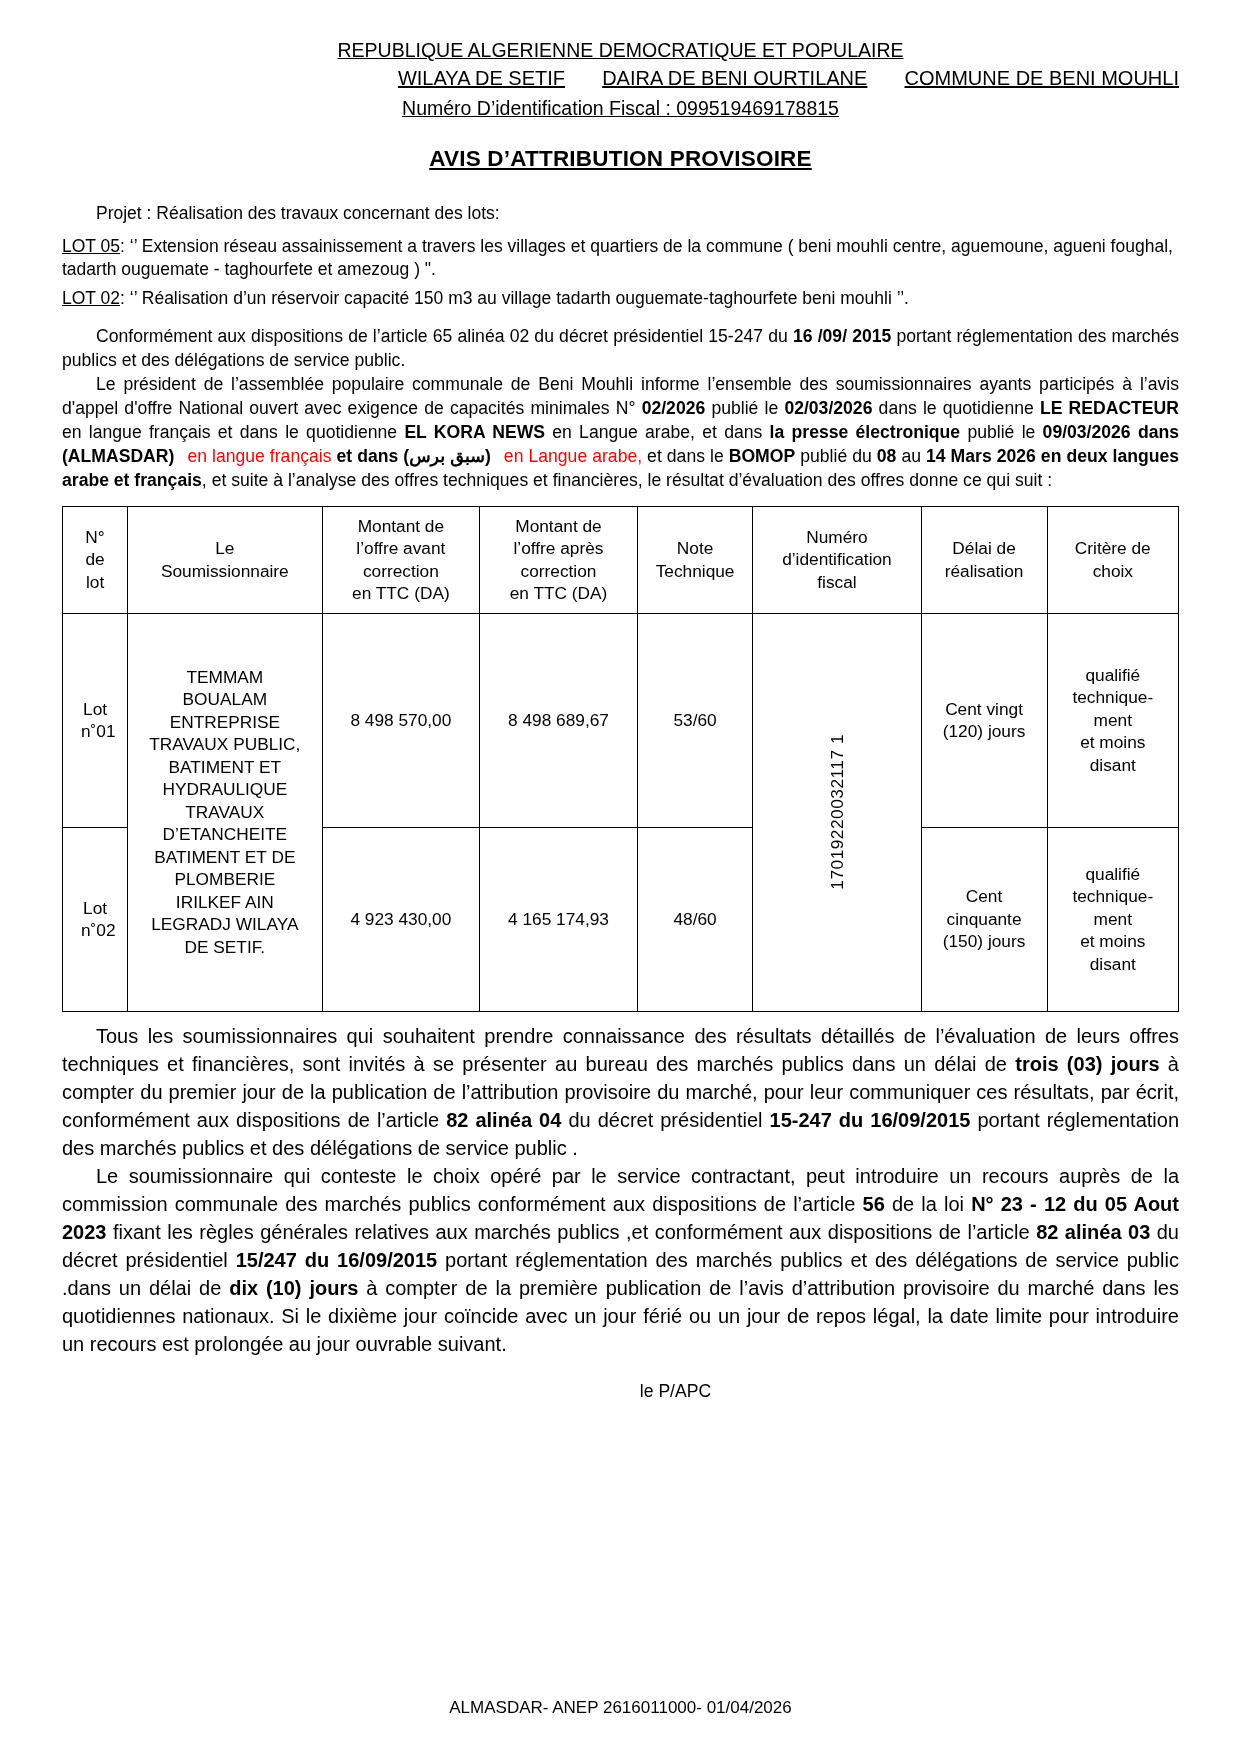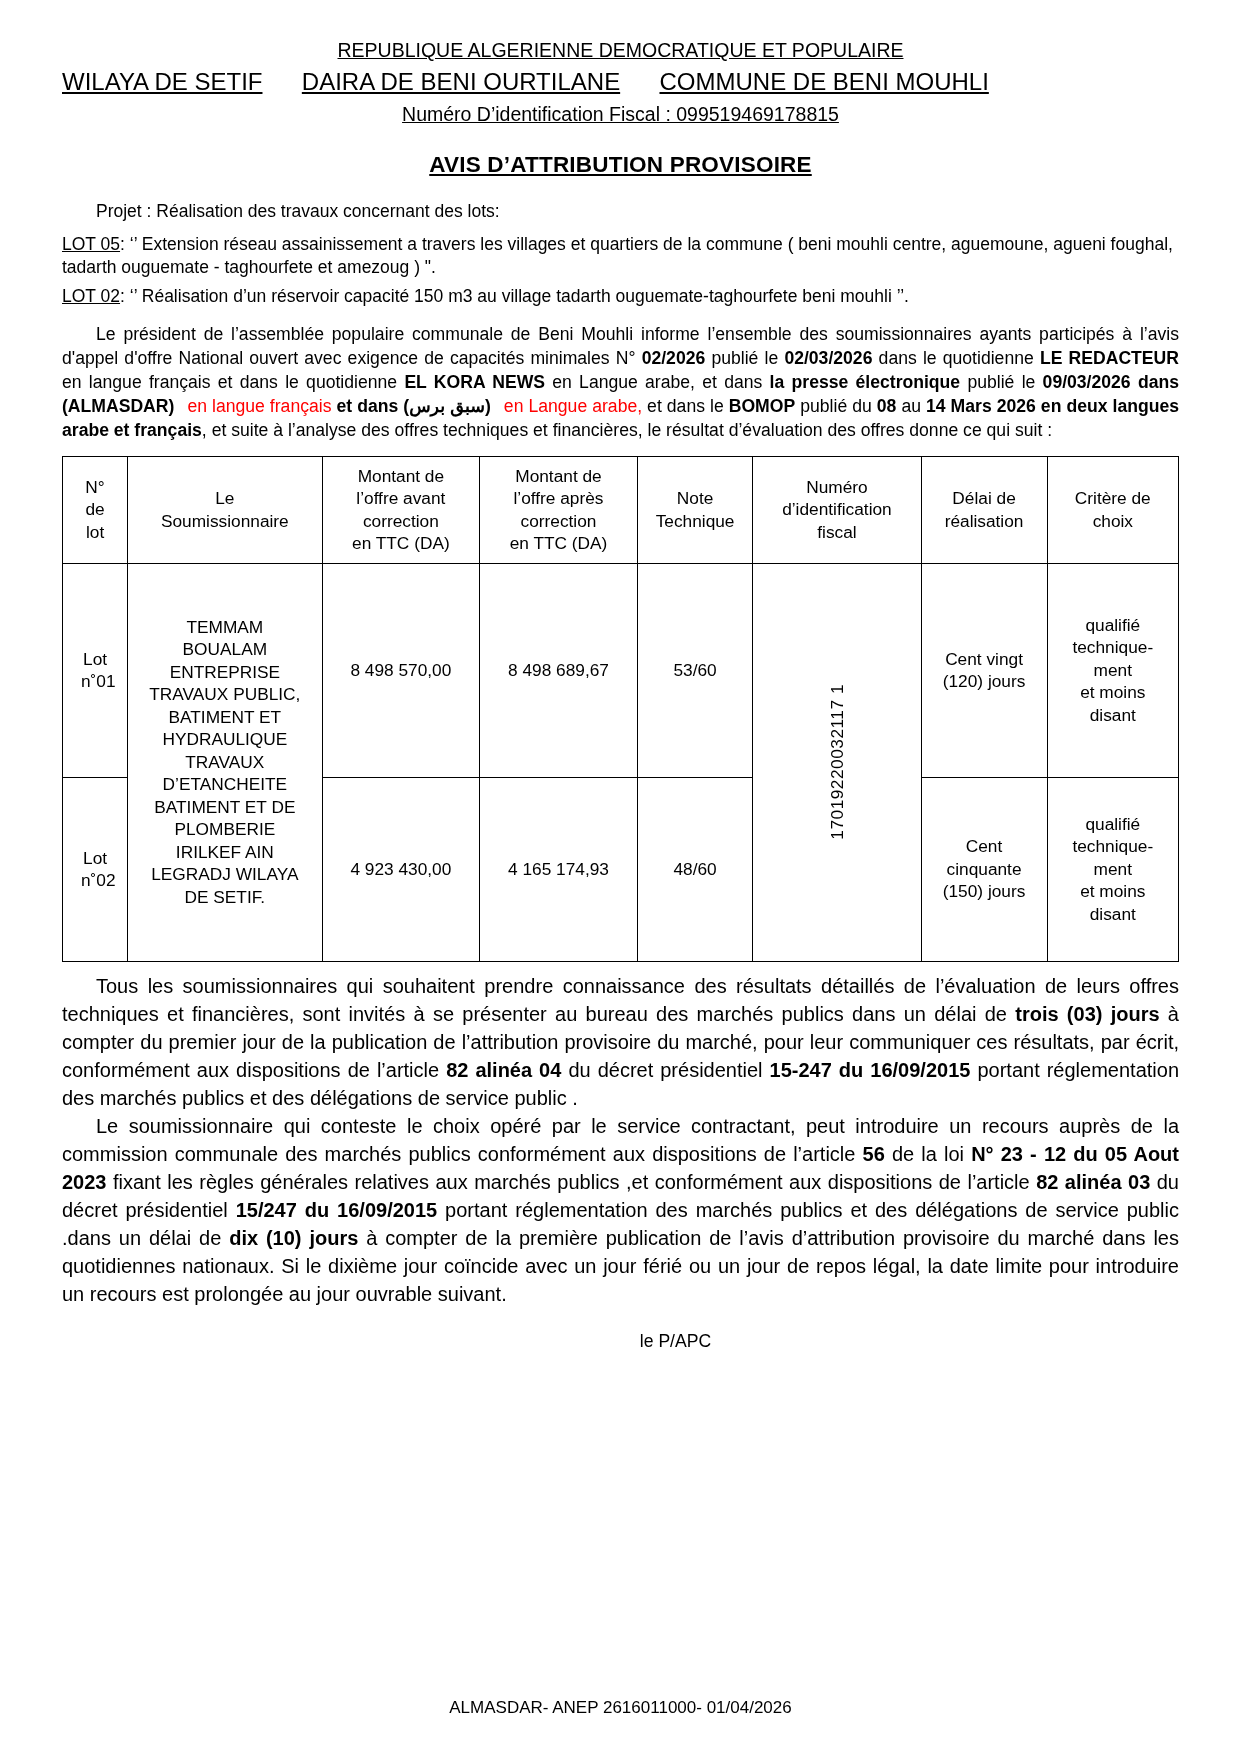--- a/index.html
+++ b/index.html
@@ -26,32 +26,32 @@
 
   
   .hdr {
     text-align: center;
     font-size: 19.5px;
     line-height: 1.46;
   }
   .hdr .u { text-decoration: underline; }
   .hdr-row2 {
     display: block;
-    text-align: left;
-    font-size: 24px;
+    text-align: right;
+    font-size: 20px;
   }
   .hdr-row2 span { text-decoration: underline; }
   .gap-sm { display: inline-block; width: 26px; }
 
   .doc-title {
     text-align: center;
     font-weight: bold;
     font-size: 22.5px;
     text-decoration: underline;
-    margin: 22px 0 20px 0;
+    margin: 22px 0 28px 0;
     letter-spacing: .2px;
   }
 
   
   p.para {
     margin: 0 0 0 0;
     text-align: justify;
     font-size: 17.6px;
     line-height: 1.36;
   }
@@ -153,20 +153,21 @@
 
   <div class="lot-wrap">
     <span class="ul">LOT 05</span><span>: ‘’ Extension réseau assainissement a travers les villages et quartiers de la commune  ( beni mouhli centre, aguemoune, agueni foughal, tadarth ouguemate - taghourfete et amezoug ) ".</span>
   </div>
   <div class="lot-wrap">
     <span class="ul">LOT 02</span><span>: ‘’ Réalisation d’un réservoir capacité 150 m3 au village tadarth ouguemate-taghourfete  beni mouhli  ’’.</span>
   </div>
 
   <div class="block-gap"></div>
 
+  <p class="para indent"><span>Conformément aux dispositions de l’article 65  alinéa 02 du décret présidentiel  15-247 du </span><span class="b">16 /09/ 2015</span><span> portant réglementation des marchés publics et des délégations de service public.</span></p>
 
   <p class="para indent"><span>Le président de l’assemblée populaire communale de Beni Mouhli informe l’ensemble des soumissionnaires ayants participés à l’avis d'appel d'offre National ouvert avec exigence de capacités minimales  N° </span><span class="b">02/2026</span><span> publié le </span><span class="b">02/03/2026</span><span> dans le quotidienne </span><span class="b">LE REDACTEUR</span><span> en langue français et dans le quotidienne </span><span class="b">EL KORA NEWS</span><span> en Langue arabe, et dans </span><span class="b">la presse électronique</span><span> publié le </span><span class="b">09/03/2026 dans (ALMASDAR)</span><span class="red"> en langue français</span><span class="b"> et dans </span><span class="ar">(سبق برس)</span><span class="red"> en Langue arabe,</span><span> et dans le </span><span class="b">BOMOP</span><span> publié du </span><span class="b">08</span><span> au </span><span class="b">14 Mars 2026 en deux langues arabe et français</span><span>, et suite à l’analyse des offres techniques et financières, le résultat d’évaluation des offres donne ce qui suit :</span></p>
 
   <table class="res">
     <colgroup>
       <col class="col-lot">
         <col class="col-soum">
         <col class="col-av">
         <col class="col-ap">
       <col class="col-note">

